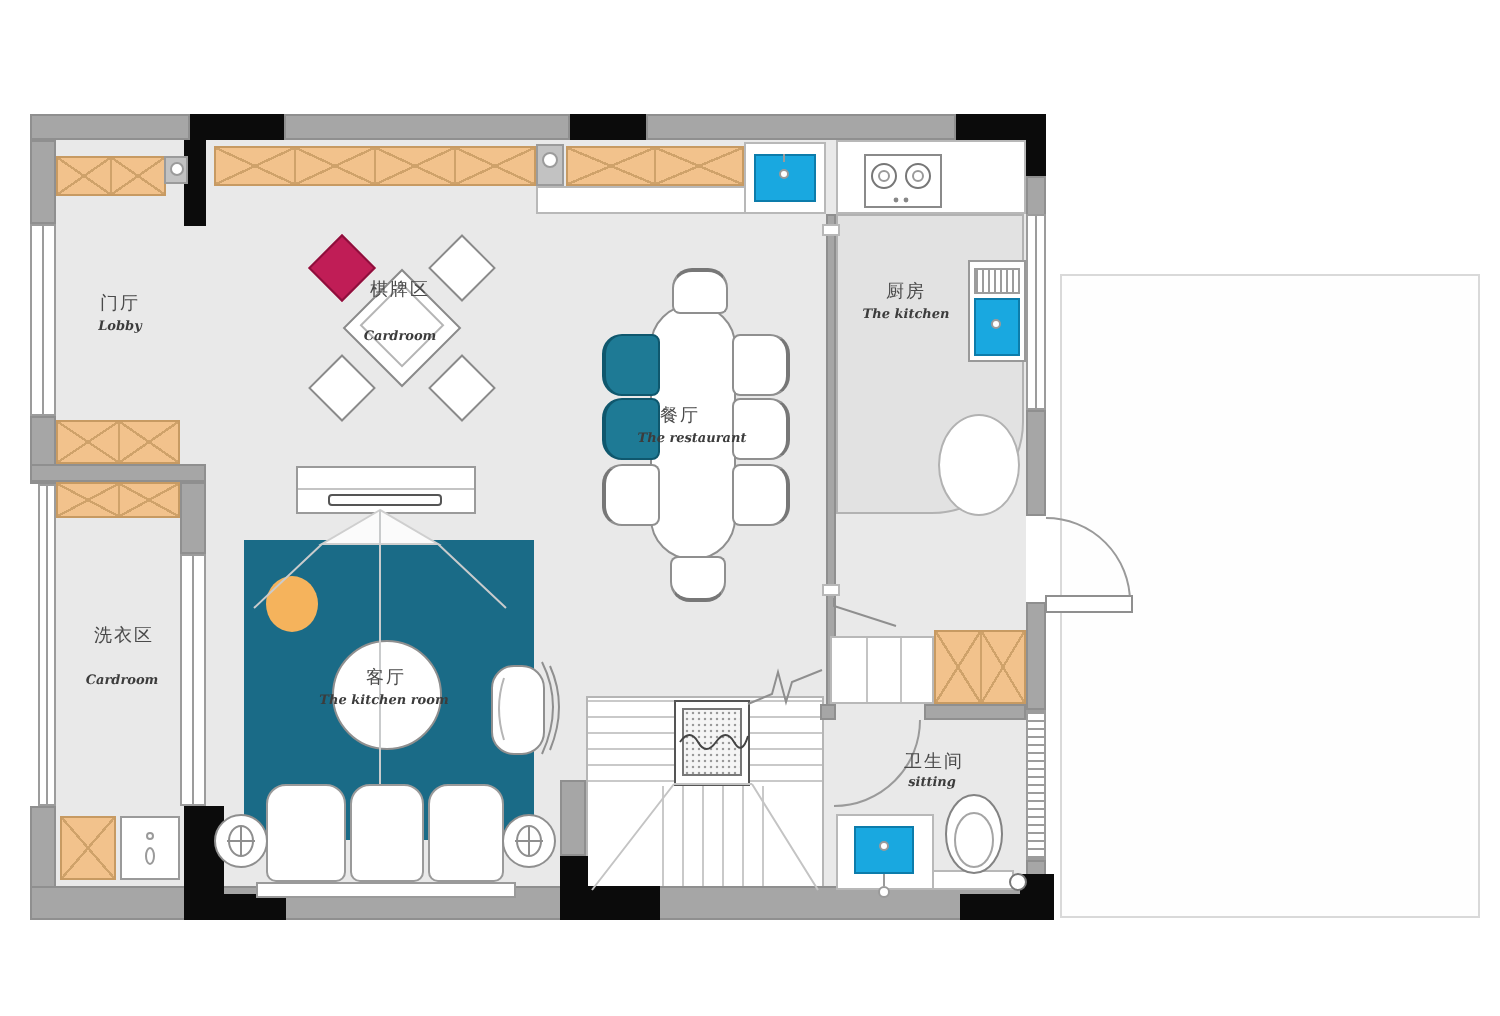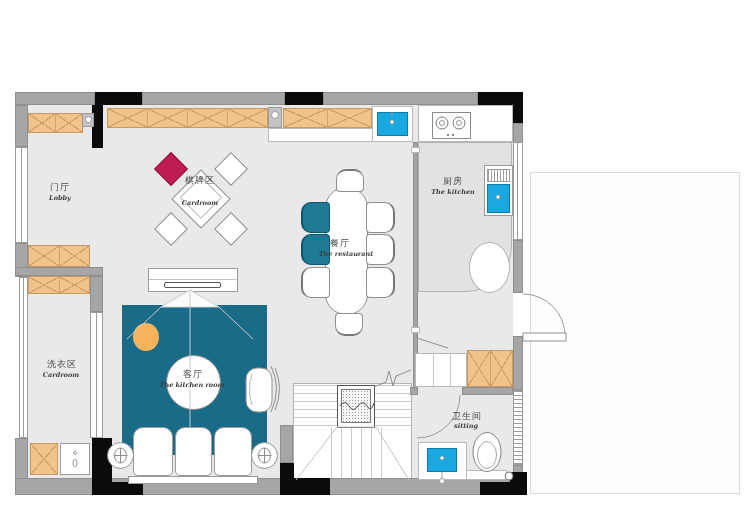--- a/index.html
+++ b/index.html
@@ -1,17 +1,17 @@
 <!DOCTYPE html>
 <html><head>
 <meta charset="utf-8">
 <style>
   html,body{margin:0;padding:0;background:#ffffff;}
   .canvas{position:relative;width:750px;height:473px;background:#fff;overflow:hidden;
-          font-family:"DejaVu Sans",sans-serif;margin-top:35px;}
+          font-family:"DejaVu Sans",sans-serif;}
   .abs{position:absolute;box-sizing:border-box;}
   .floor{background:#e9e9e9;}
   .w{background:#a6a6a6;border:1px solid #8f8f8f;}
   .b{background:#0b0b0b;}
   .wht{background:#fff;border:1px solid #b8b8b8;}
   .tan{background:#f2c28c;border:1px solid #c79a62;display:flex;}
   .xc{flex:1;border-right:1px solid #cfa26a;
       background-image:
         linear-gradient(to top right,transparent calc(50% - .6px),#cfa26a calc(50% - .6px),#cfa26a calc(50% + .6px),transparent calc(50% + .6px)),
         linear-gradient(to bottom right,transparent calc(50% - .6px),#cfa26a calc(50% - .6px),#cfa26a calc(50% + .6px),transparent calc(50% + .6px));}
@@ -240,20 +240,20 @@
   </svg>
 
   <div class="lab zh" style="left:60px;top:152px;">门厅</div>
   <div class="lab en" style="left:60px;top:163px;">Lobby</div>
   <div class="lab zh" style="left:200px;top:145px;">棋牌区</div>
   <div class="lab en" style="left:200px;top:168px;">Cardroom</div>
   <div class="lab zh" style="left:340px;top:208px;">餐厅</div>
   <div class="lab en" style="left:346px;top:219px;">The restaurant</div>
   <div class="lab zh" style="left:453px;top:146px;">厨房</div>
   <div class="lab en" style="left:453px;top:157px;">The kitchen</div>
-  <div class="lab zh" style="left:62px;top:329px;">洗衣区</div>
+  <div class="lab zh" style="left:62px;top:318px;">洗衣区</div>
   <div class="lab en" style="left:61px;top:340px;">Cardroom</div>
   <div class="lab zh" style="left:193px;top:339px;">客厅</div>
   <div class="lab en" style="left:192px;top:350px;">The kitchen room</div>
   <div class="lab zh" style="left:467px;top:381px;">卫生间</div>
   <div class="lab en" style="left:466px;top:391px;">sitting</div>
 
 </div>
 
 </body></html>

